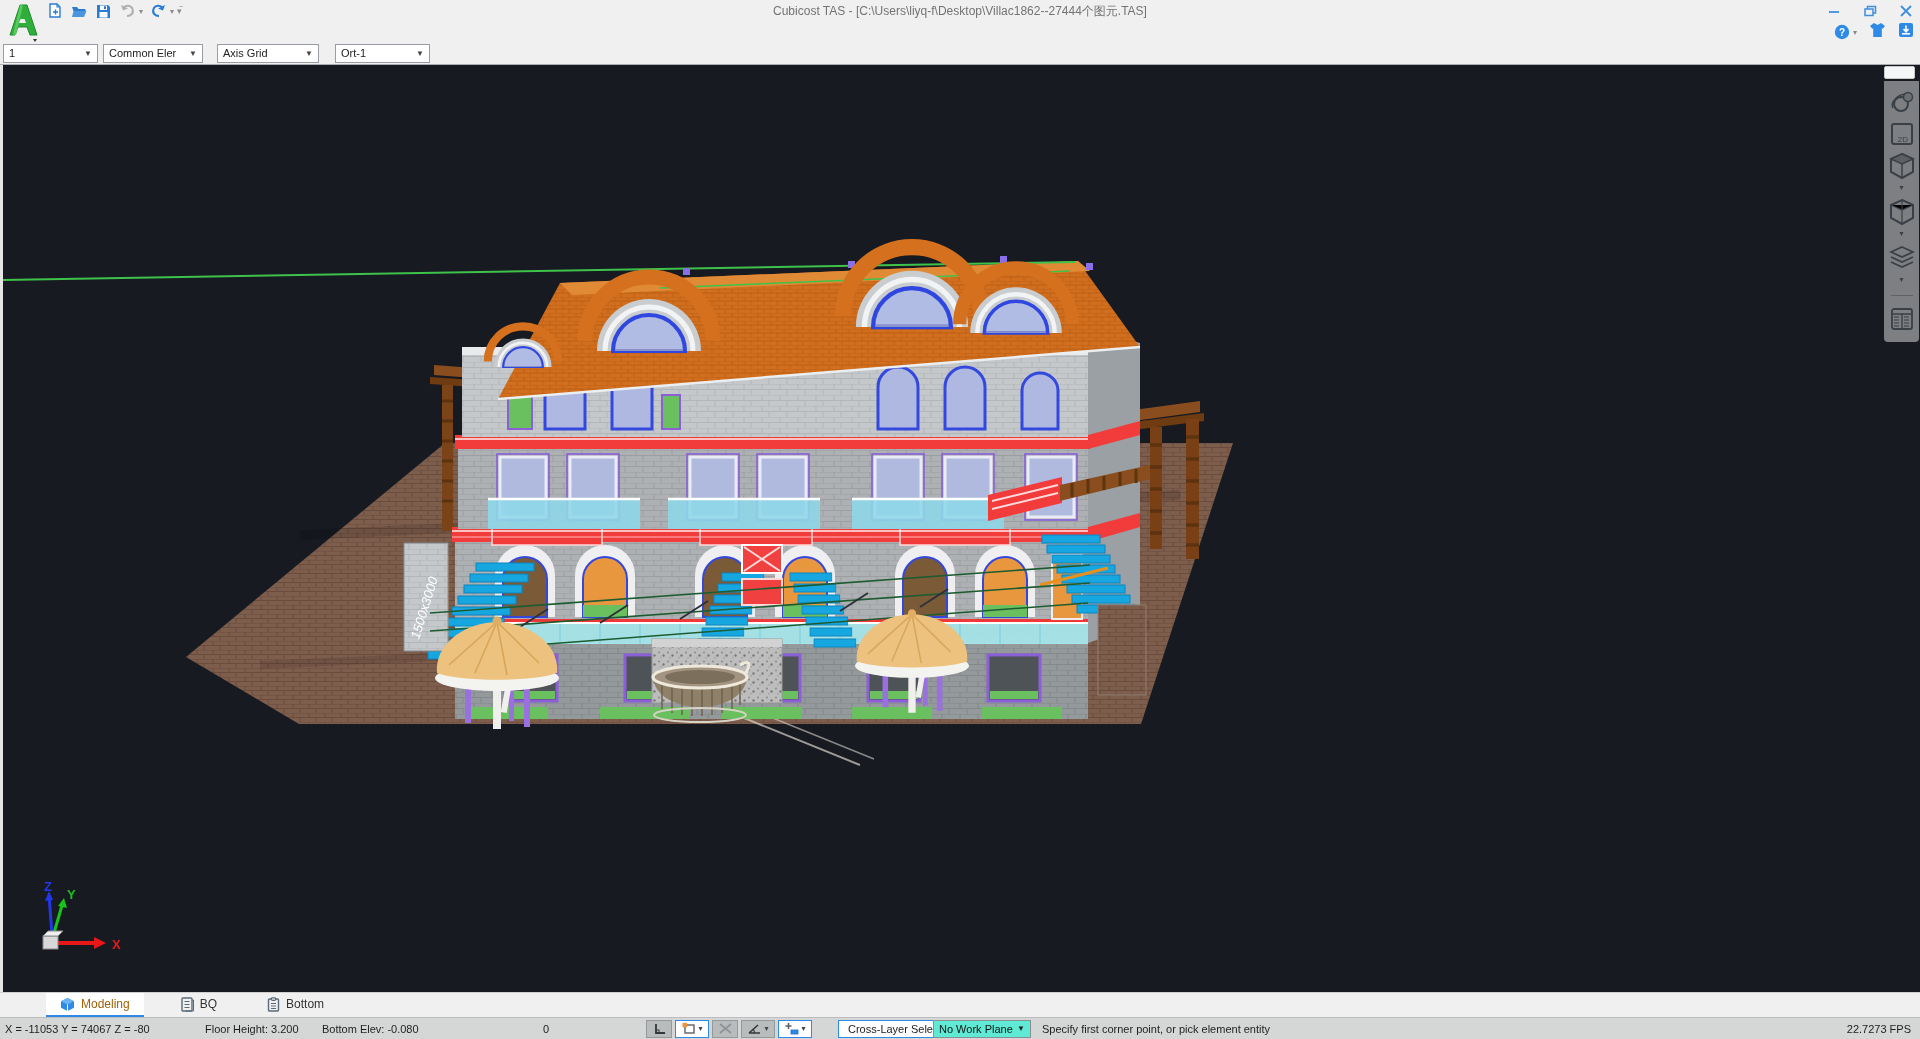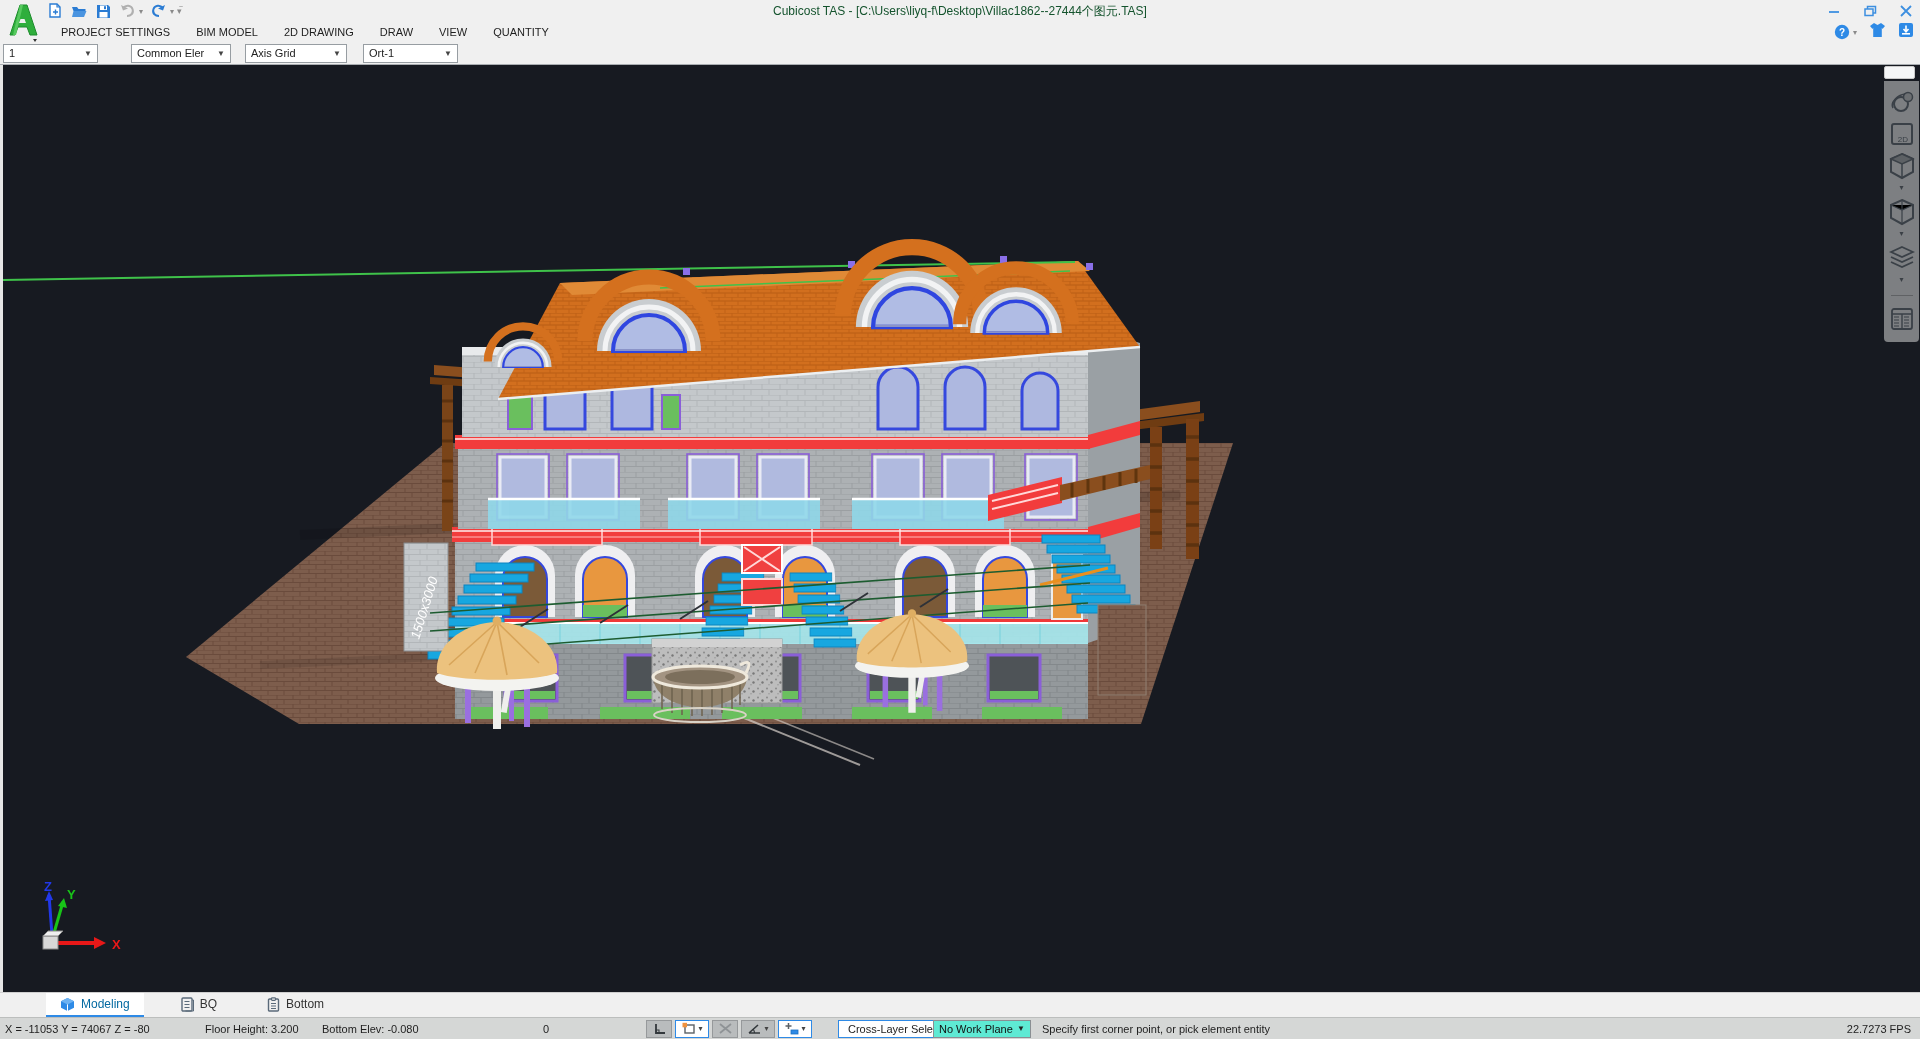--- a/index.html
+++ b/index.html
@@ -5,54 +5,54 @@
   *{box-sizing:border-box;margin:0;padding:0}
   html,body{width:1920px;height:1039px;overflow:hidden;font-family:"Liberation Sans",sans-serif;background:#f0f0f0}
   .app{width:1920px;height:1039px;display:flex;flex-direction:column;position:relative}
 
   
   .titlebar{height:22px;background:#f0f0f0;position:relative;flex:none}
   .logo{position:absolute;left:6px;top:2px;width:34px;height:40px;z-index:5;cursor:pointer}
   .qat{position:absolute;left:46px;top:2px;display:flex;align-items:center;gap:6px}
   .qat .qbtn{width:18px;height:18px;display:flex;align-items:center;justify-content:center}
   .qat .caret{font-size:8px;color:#8a8a8a;margin-left:-3px}
-  .wtitle{position:absolute;left:0;right:0;top:0;height:22px;display:flex;align-items:center;justify-content:center;font-size:12px;color:#14532d}
+  .wtitle{position:absolute;left:0;right:0;top:0;height:22px;display:flex;align-items:center;justify-content:center;font-size:12px;color:#737373}
   .winctl{position:absolute;right:4px;top:0;height:22px;display:flex;align-items:center;gap:16px}
   .winctl .wbtn{width:20px;height:18px;display:flex;align-items:center;justify-content:center}
 
   
   .menubar{height:20px;background:#f0f0f0;display:flex;align-items:center;flex:none;position:relative}
   .menu-items{display:flex;margin-left:48px}
   .mitem{font-size:11px;color:#1e1e1e;padding:0 13px;height:20px;display:flex;align-items:center;cursor:default}
   .menu-right{position:absolute;right:6px;top:0;height:20px;display:flex;align-items:center;gap:12px}
   .helpwrap{display:flex;align-items:center;gap:3px}
   .helpwrap .caret{font-size:8px;color:#8a8a8a}
 
   
   .toolrow{height:23px;background:#f0f0f0;border-bottom:1px solid #a9adb1;display:flex;align-items:center;flex:none}
   .dd{height:19px;background:#fff;border:1px solid #979da2;display:flex;align-items:center;font-size:11px;color:#222;padding:0 5px;cursor:pointer}
   .dd .ddcaret{margin-left:auto;font-size:8px;color:#444;padding-left:4px}
   .dd1{width:95px;margin-left:3px}
-  .dd2{width:100px;margin-left:33px}
+  .dd2{width:100px;margin-left:5px}
   .dd3{width:102px;margin-left:14px}
   .dd4{width:95px;margin-left:16px}
 
   
   .viewport{position:relative;height:927px;background:#171a21;border-left:3px solid #e6e6e6;flex:none;overflow:hidden}
   .scene{position:absolute;left:-3px;top:0;width:1920px;height:927px;display:block}
   .right-cap{position:absolute;right:5px;top:1px;width:31px;height:13px;background:#f5f6f7;border:1px solid #c9c9c9;border-radius:2px}
   .right-tools{position:absolute;right:1px;top:16px;width:35px;padding:8px 0 10px 0;background:#7d7f82;border-radius:0 0 4px 4px;display:flex;flex-direction:column;align-items:center;gap:6px}
   .rtool{width:28px;height:26px;display:flex;align-items:center;justify-content:center;cursor:pointer}
   .rcaret{font-size:8px;color:#3a3f45;line-height:6px;height:8px;cursor:pointer}
   .rdivider{width:22px;height:1px;background:#5f6164;margin:4px 0}
 
   
   .tabbar{height:25px;background:#f0f0f0;border-top:1px solid #cfcfcf;display:flex;align-items:stretch;flex:none}
   .tab{display:flex;align-items:center;gap:6px;font-size:12px;color:#333;padding:0 14px;cursor:pointer;border-bottom:2px solid transparent}
-  .tab.active{background:#fff;color:#0369a1;border-bottom:2px solid #2e8ae6}
+  .tab.active{background:#fff;color:#a16207;border-bottom:2px solid #2e8ae6}
   .tab:first-child{margin-left:46px}
   .tab + .tab{margin-left:22px}
 
   
   .statusbar{height:22px;background:#d5d7d6;border-top:1px solid #bcbebd;position:relative;flex:none;font-size:11px;color:#1e1e1e}
   .sb{position:absolute;top:0;height:21px;display:flex;align-items:center;white-space:nowrap}
   .sb-coords{left:5px}
   .sb-floor{left:205px}
   .sb-elev{left:322px}
   .sb-count{left:543px}
@@ -135,28 +135,20 @@
       </span>
       <span class="wbtn">
         <svg width="14" height="14" viewBox="0 0 14 14">
             <path d="M2,2 L12,12 M12,2 L2,12" stroke="#3d8fe0" stroke-width="1.8"></path>
           </svg>
       </span>
     </div>
   </div>
 
   <div class="menubar">
-    <div class="menu-items">
-      <span class="mitem">PROJECT SETTINGS</span>
-      <span class="mitem">BIM MODEL</span>
-      <span class="mitem">2D DRAWING</span>
-      <span class="mitem">DRAW</span>
-      <span class="mitem">VIEW</span>
-      <span class="mitem">QUANTITY</span>
-    </div>
     <div class="menu-right">
       <span class="helpwrap">
         <svg width="16" height="16" viewBox="0 0 16 16">
             <circle cx="8" cy="8" r="7.2" fill="#2e8ae6"></circle>
             <text x="8" y="11.5" font-size="10" font-family="Liberation Sans, sans-serif" font-weight="bold" fill="#fff" text-anchor="middle">?</text>
           </svg>
         <span class="caret">▾</span>
       </span>
       <span>
         <svg width="17" height="16" viewBox="0 0 17 16">

